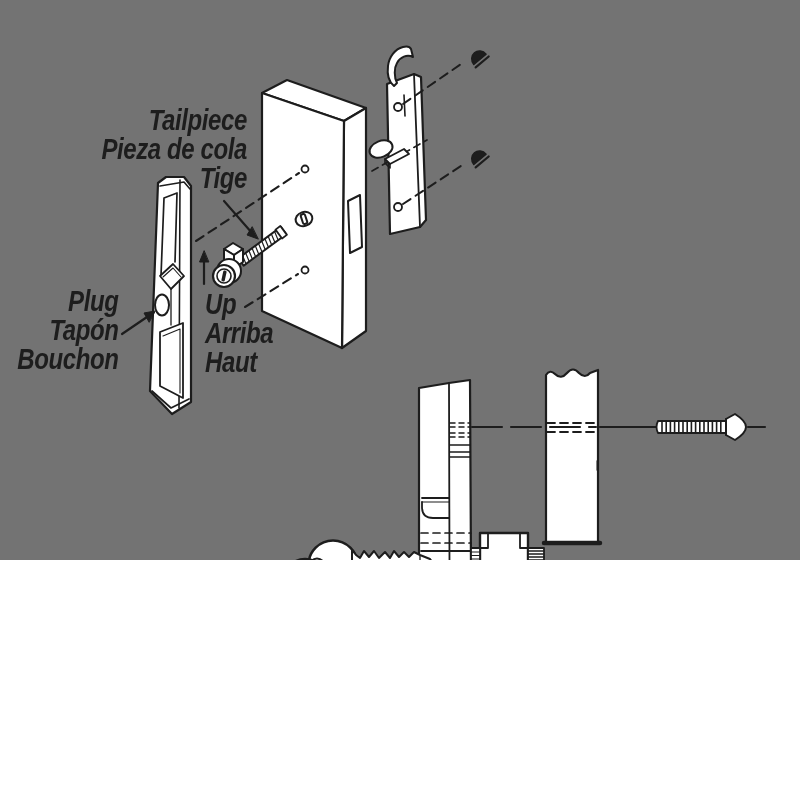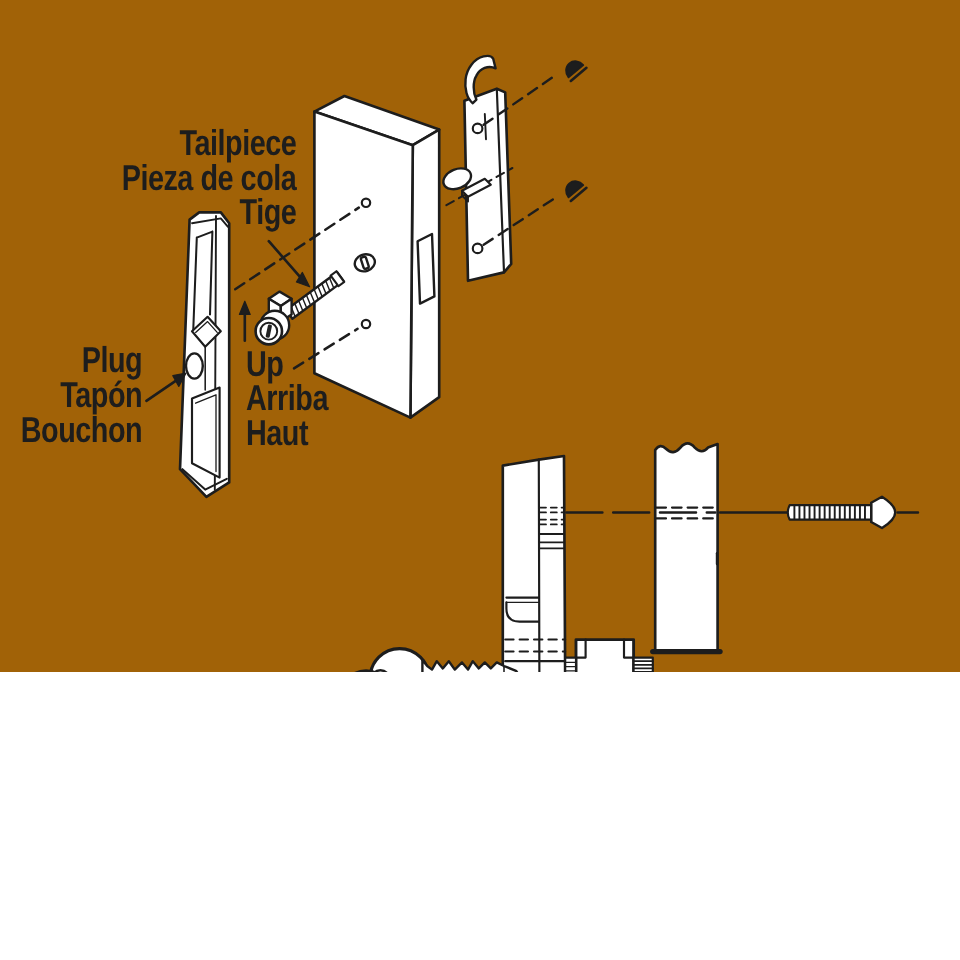--- a/index.html
+++ b/index.html
@@ -1,17 +1,17 @@
 <!DOCTYPE html>
 <html><head>
 <meta charset="utf-8">
 <style>
   html,body{margin:0;padding:0;background:#fff;}
-  .stage{position:relative;width:800px;height:560px;background:#a16207;overflow:hidden;
-         font-family:"Liberation Sans",sans-serif;}
+  .stage{position:relative;width:800px;height:560px;background:#737373;overflow:hidden;
+         font-family:"Liberation Sans",sans-serif;font-style:italic;}
   svg{position:absolute;left:0;top:0;}
   .lbl{position:absolute;font-weight:bold;font-size:30px;line-height:29px;
        letter-spacing:-0.5px;color:#1d1d1d;white-space:nowrap;}
   .lbl.right{text-align:right;transform:scaleX(0.8);transform-origin:top right;}
   .lbl.left{text-align:left;transform:scaleX(0.8);transform-origin:top left;}
 </style>
 </head>
 <body>
 
 <div class="stage">

